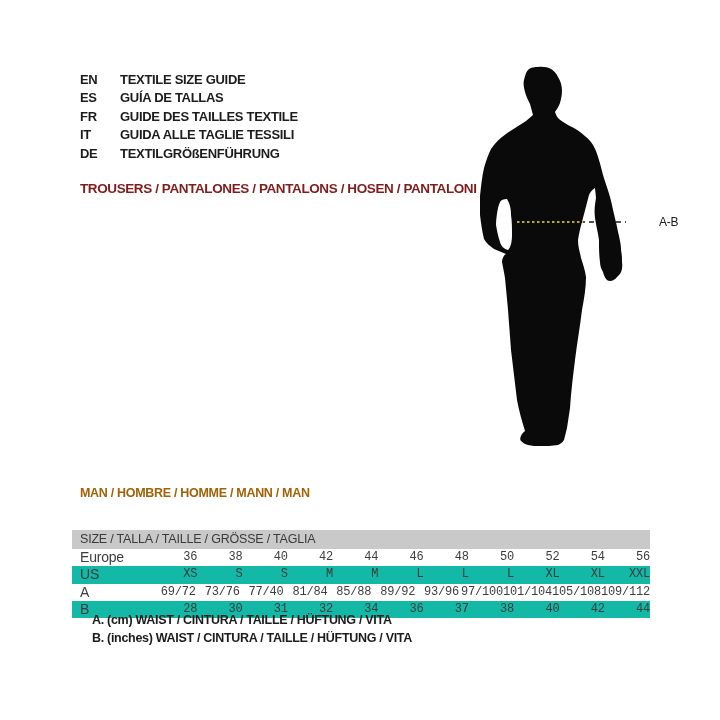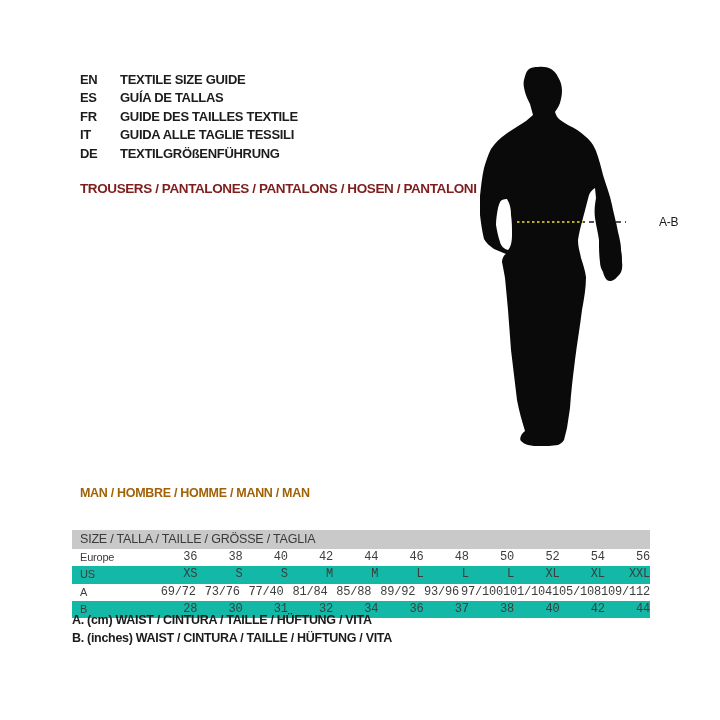--- a/index.html
+++ b/index.html
@@ -24,25 +24,25 @@
   
   .figure-svg{left:440px;top:55px;width:260px;height:400px;}
   .measure-label{left:659px;top:215px;font-size:12px;letter-spacing:-0.2px;color:#1a1a1a;}
 
   
   .size-table{left:72px;top:511px;width:578px;font-size:12px;color:#3d3d3d;letter-spacing:-0.2px;margin-top:19px;}
   .thead{height:19px;line-height:19px;background:#c9c9c9;padding-left:8px;
     font-size:12.5px;color:#3a3a3a;box-sizing:border-box;}
   .trow{display:flex;height:17.3px;line-height:17.3px;}
   .trow.alt{background:#14b8a6;}
-  .tlabel{width:80px;padding-left:8px;box-sizing:border-box;font-size:11px;}
+  .tlabel{width:80px;padding-left:8px;box-sizing:border-box;font-size:14px;}
   .tcell{flex:1;text-align:right;white-space:nowrap;font-family:Liberation Mono, monospace;}
 
   
-  .notes{left:72px;top:611px;}
+  .notes{left:92px;top:611px;}
   .note-line{height:18.2px;line-height:18.2px;font-weight:700;font-size:12.5px;
     letter-spacing:-0.3px;color:#1c1c1c;white-space:nowrap;}
 </style>
 </head>
 <body>
 
 <div class="abs langs">
   <div class="lang-row">
     <span class="lang-code">EN</span>
     <span class="lang-label">TEXTILE SIZE GUIDE</span>

